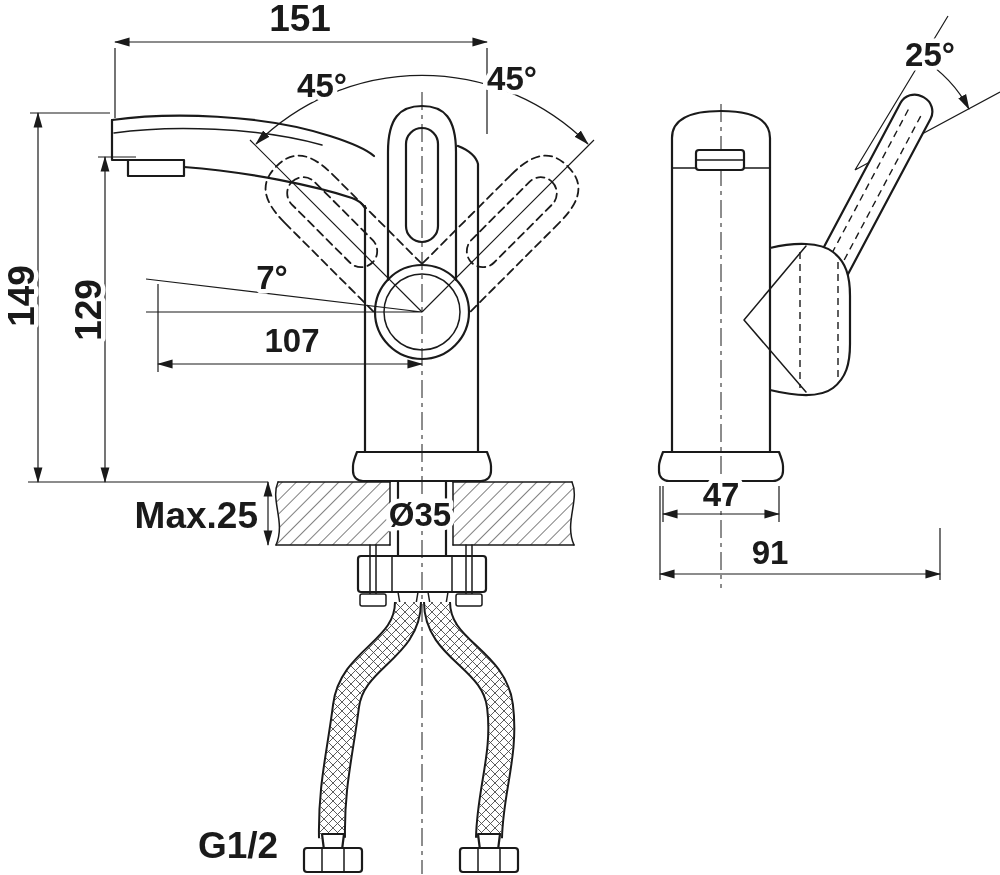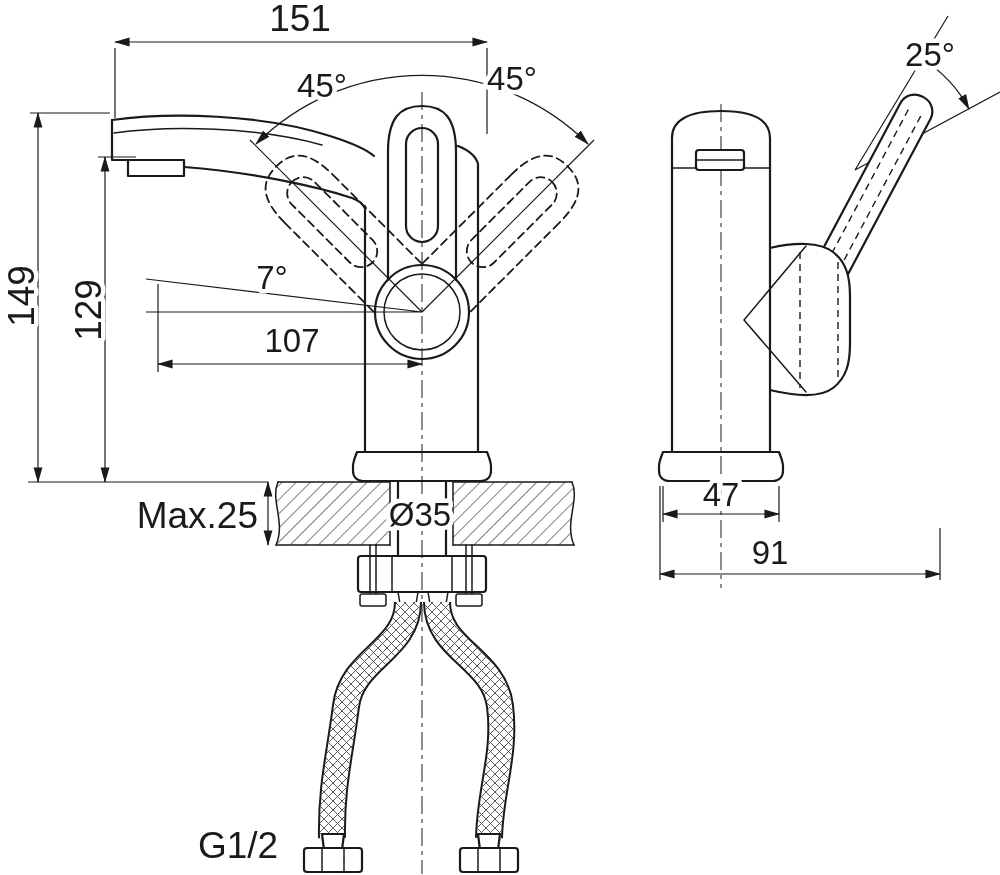--- a/index.html
+++ b/index.html
@@ -1,17 +1,17 @@
 <!DOCTYPE html>
 <html style="--line: #1a1a1a; --background: #ffffff;"><head>
 <meta charset="utf-8">
 <style>
   :root { --line:#1a1a1a; --background:#ffffff; }
   html,body { margin:0; padding:0; background:var(--background); }
-  .stage { width:1000px; height:875px; background:var(--background); position:relative; overflow:hidden; }
+  .stage { width:1000px; height:875px; background:var(--background); position:relative; overflow:hidden;font-weight:bold; }
   svg { display:block; }
   .obj  { fill:none; stroke:var(--line); stroke-width:2.2; stroke-linecap:round; stroke-linejoin:round; }
   .objt { fill:none; stroke:var(--line); stroke-width:1.5; stroke-linecap:round; stroke-linejoin:round; }
   .fillw { fill:#ffffff; }
   .dash { stroke-dasharray:8 5; stroke-width:1.8; }
   .hid  { fill:none; stroke:var(--line); stroke-width:1.4; stroke-dasharray:7 5; }
   .cl   { fill:none; stroke:var(--line); stroke-width:1; stroke-dasharray:18 5 4 5; }
   .dim  { fill:none; stroke:var(--line); stroke-width:1.2; }
   .arrw { fill:var(--line); }
   .lbl  { font-family:"Liberation Sans", sans-serif; font-size:33px; fill:var(--line);

